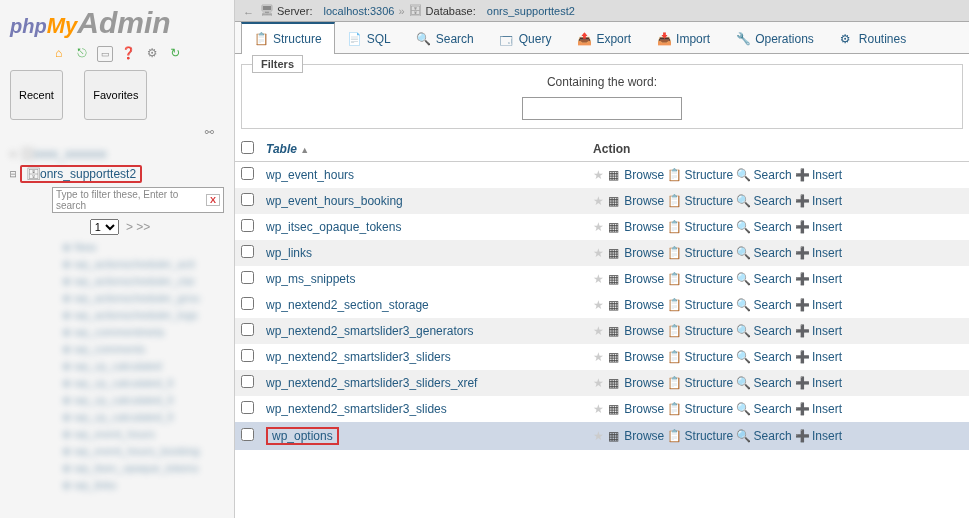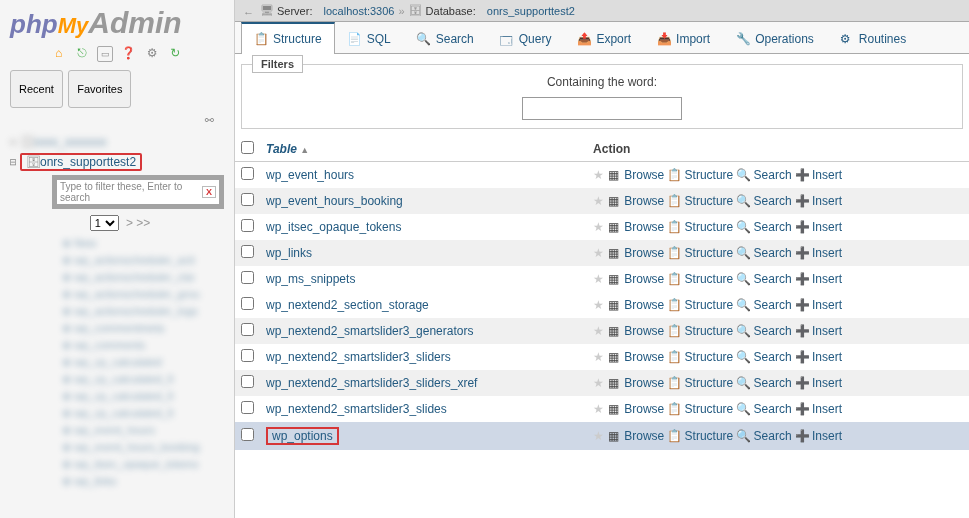--- a/index.html
+++ b/index.html
@@ -1,41 +1,41 @@
 <!DOCTYPE html>
 <html><head>
 <meta charset="utf-8">
 <style>
 * { box-sizing: border-box; margin: 0; padding: 0; }
 body { font-family: sans-serif; font-size: 12px; color: #444; background: #fff; width: 969px; height: 518px; overflow: hidden; position: relative; }
 .container { display: flex; height: 100%; }
 .sidebar { width: 235px; background: #f5f5f5; border-right: 1px solid #ccc; display: flex; flex-direction: column; }
 .logo { padding: 6px 10px 2px; }
-.logo .php { color: #777BB4; font-size: 26px; font-weight: bold; font-style: italic; }
+.logo .php { color: #777BB4; font-size: 20px; font-weight: bold; font-style: italic; }
 .logo .my { color: #FF9800; font-size: 22px; font-weight: bold; font-style: italic; }
 .logo .admin { color: #999; font-size: 30px; font-weight: bold; font-style: italic; }
 .quickicons { text-align: center; padding: 4px 0; }
 .quickicons span { display: inline-block; width: 16px; height: 16px; margin: 0 2px; cursor: pointer; }
 .qi-home { color: #FF9800; }
 .qi-exit { color: #4CAF50; }
 .qi-sql { color: #888; border: 1px solid #aaa; font-size: 9px; line-height: 14px; border-radius: 2px; }
 .qi-docs { color: #2196F3; }
 .qi-gear { color: #888; }
 .qi-refresh { color: #4CAF50; }
 .tabbuttons { padding: 4px 10px; }
-.tabbuttons button { background: #f0f0f0; border: 1px solid #bbb; border-radius: 3px; padding: 12px 8px; margin-right: 2px; font-size: 11px; cursor: pointer; }
+.tabbuttons button { background: #f0f0f0; border: 1px solid #bbb; border-radius: 3px; padding: 18px 8px; margin-right: 18px; font-size: 11px; cursor: pointer; }
 .link-icon { text-align: right; padding: 2px 20px; color: #888; font-size: 11px; }
 .tree { padding: 4px 0 4px 6px; }
 .tree-row { display: flex; align-items: center; padding: 2px 0; }
 .tree-row.blurred { filter: blur(3px); opacity: 0.6; }
 .tree-icon { width: 14px; display: inline-block; text-align: center; color: #888; font-size: 9px; }
 .tree-dbicon { width: 14px; display: inline-block; color: #888; }
 .tree-label { color: #235a81; font-size: 12px; }
 .db-highlighted { border: 2px solid #d63638; border-radius: 2px; padding: 0 4px; display: inline-flex; align-items: center; }
-.filterbox { margin: 2px 10px 2px 46px; border: 5px solid #a3a3a3; background: #fff; padding: 1px 3px; display: flex; align-items: center; font-size: 10px; color: #888; }
+.filterbox { margin: 2px 10px 2px 46px; border: 1px solid #a3a3a3; background: #fff; padding: 1px 3px; display: flex; align-items: center; font-size: 10px; color: #888; }
 .filterbox .x { color: #d63638; font-weight: bold; margin-left: 4px; border: 1px solid #bbb; padding: 0 3px; font-size: 9px; }
 .pager { text-align: center; padding: 4px 0; }
 .pager select { font-size: 11px; }
 .pager .arrows { color: #999; margin-left: 4px; }
 .subtree { padding-left: 56px; }
 .subtree-item { padding: 2px 0; color: #235a81; font-size: 11px; filter: blur(3px); opacity: 0.5; }
 .main { flex: 1; display: flex; flex-direction: column; background: #fff; }
 .breadcrumb { background: #ddd; padding: 4px 8px; display: flex; align-items: center; font-size: 11px; color: #333; border-bottom: 1px solid #aaa; }
 .breadcrumb a { color: #235a81; text-decoration: none; margin-left: 8px; }
 .bc-icon { display: inline-block; width: 14px; color: #888; margin-right: 3px; }

